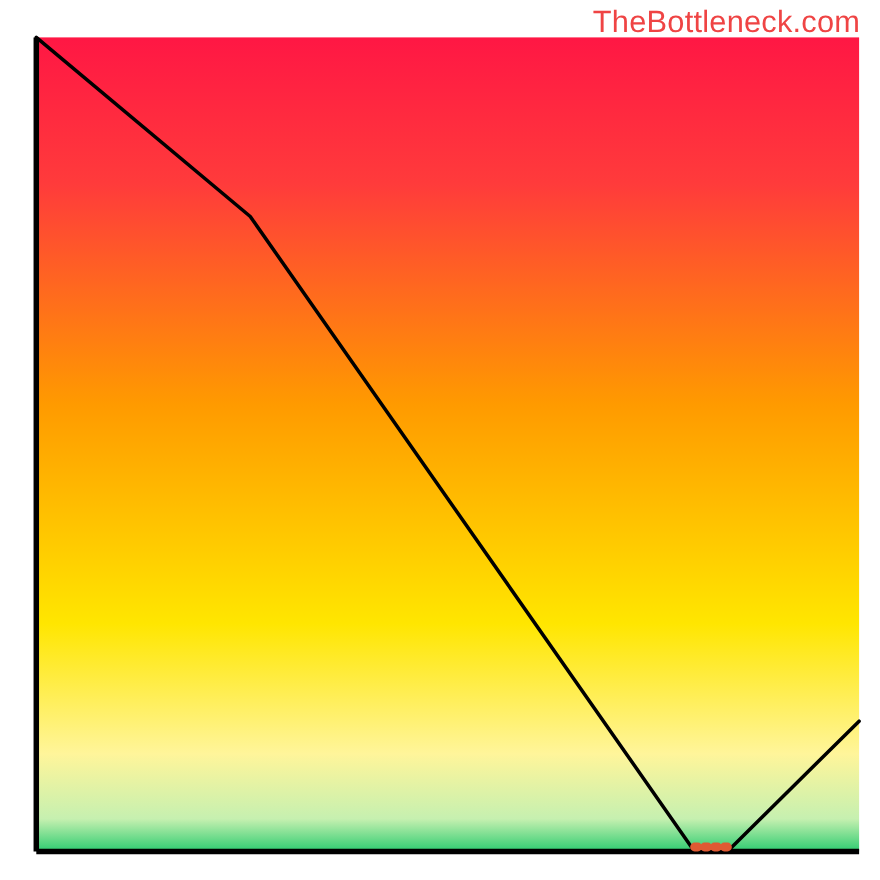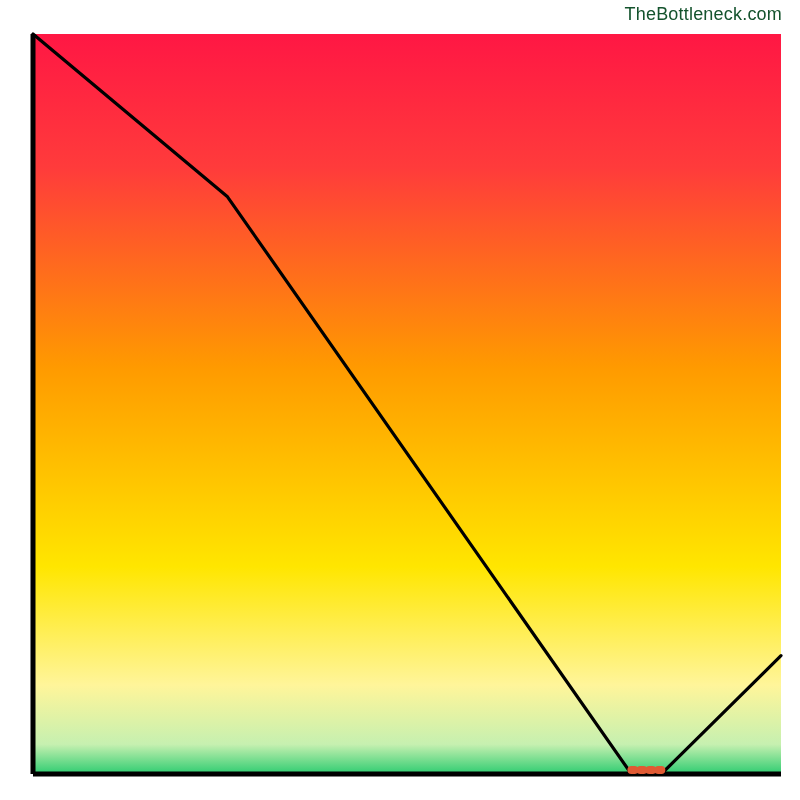--- a/index.html
+++ b/index.html
@@ -13,22 +13,22 @@
   }
   .stage {
     position: relative;
     width: 800px;
     height: 800px;
   }
   .watermark {
     position: absolute;
     top: 4px;
     right: 18px;
-    color: #14532d;
-    font-size: 18px;
+    color: #ef4444;
+    font-size: 28px;
     letter-spacing: 0.2px;
     user-select: none;
   }
   svg {
     position: absolute;
     top: 0;
     left: 0;
   }
 </style>
 </head>

